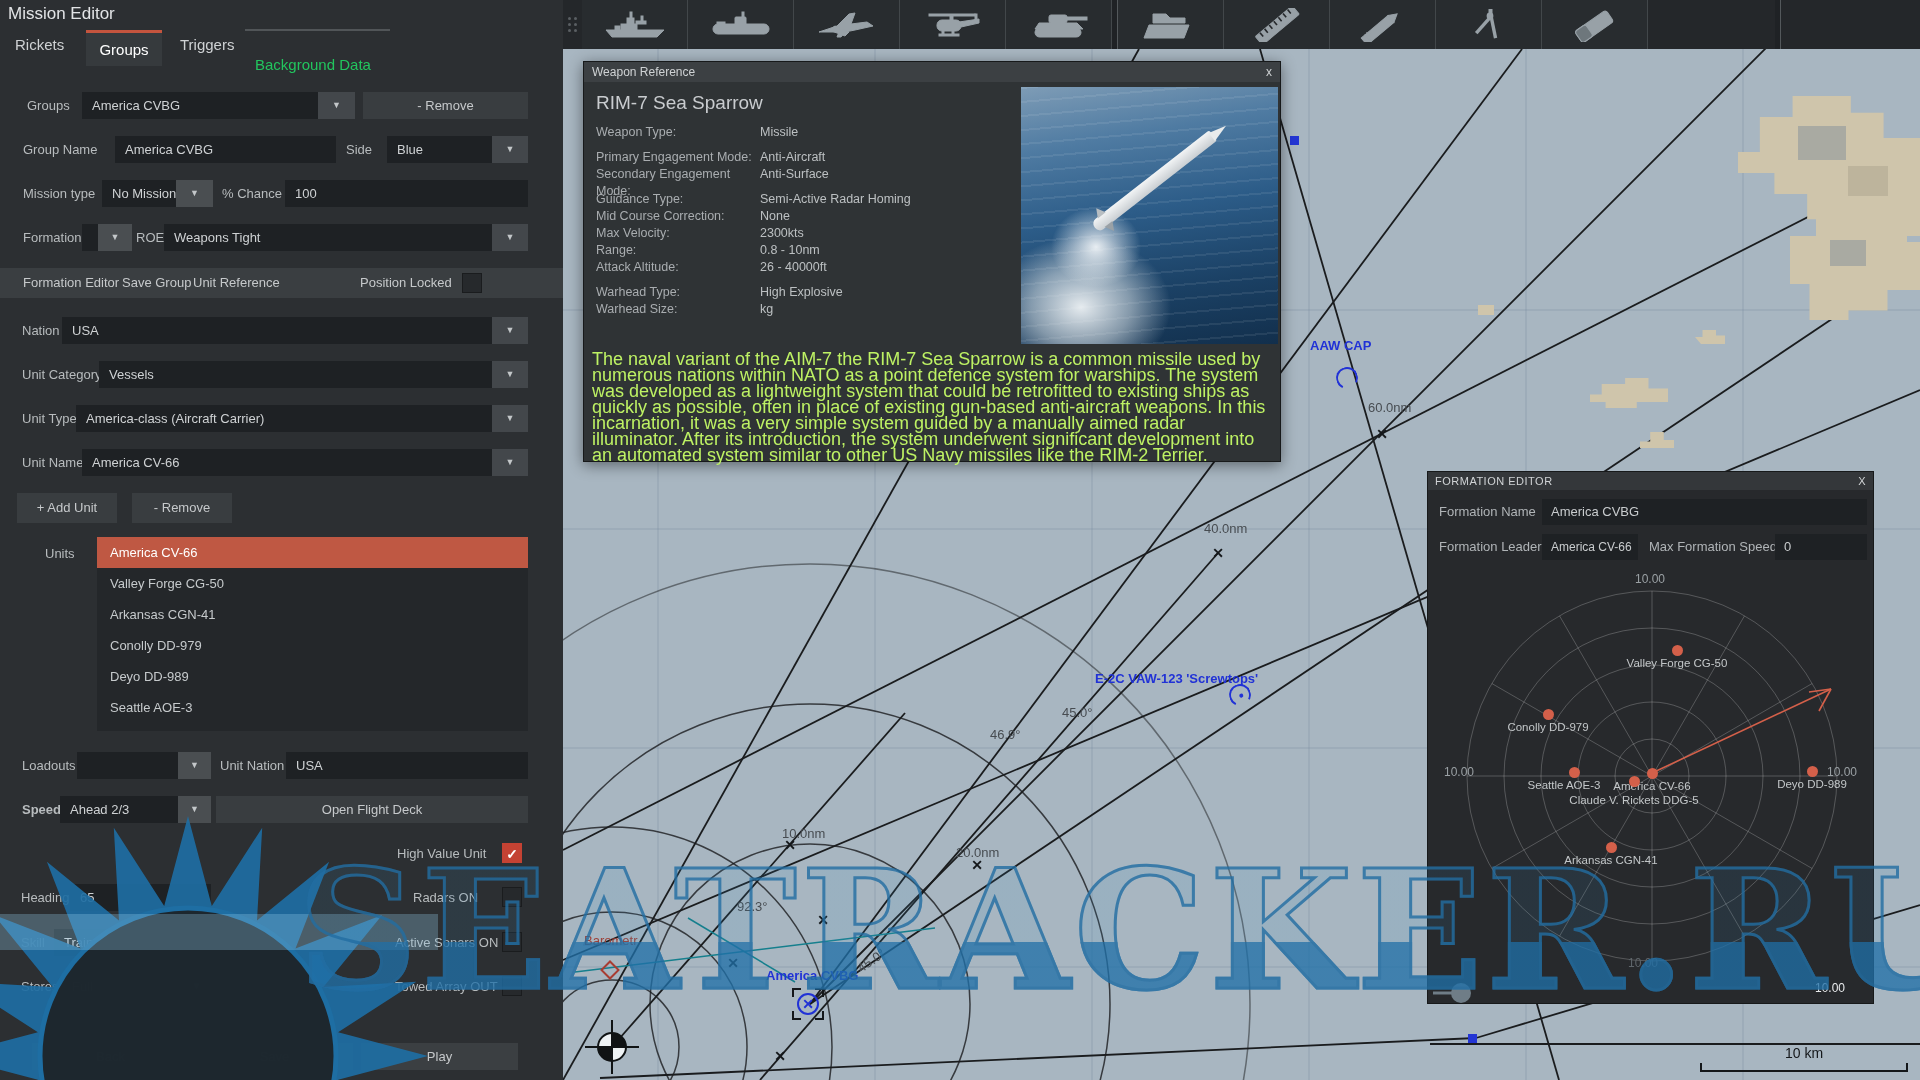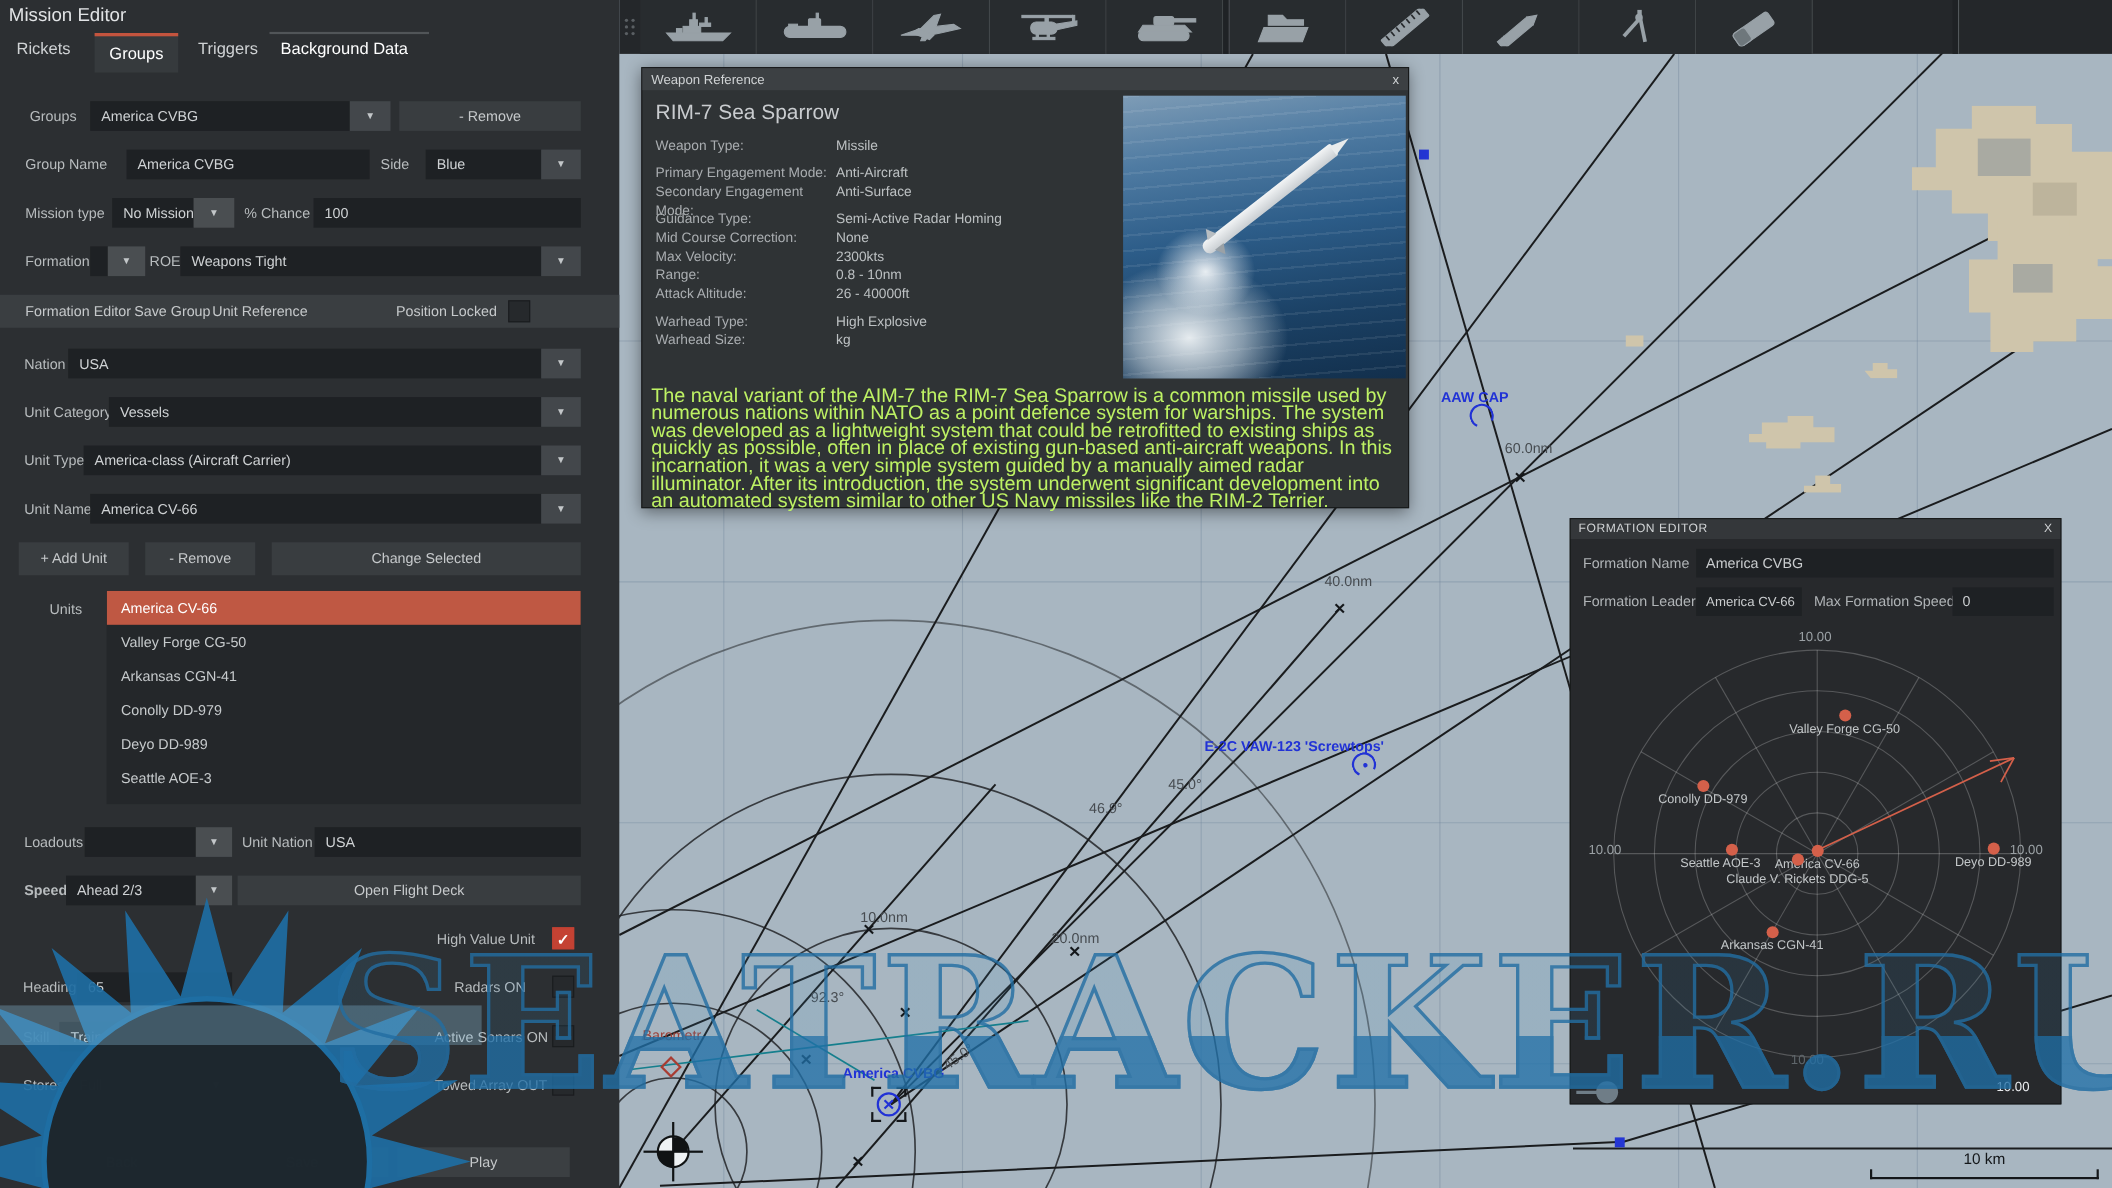--- a/index.html
+++ b/index.html
@@ -57,21 +57,21 @@
   .tbtn svg { fill:#98a1a7; stroke:#98a1a7; }
   .tdivider { width:6px; background:#1f2225; border-right:1px solid #53585b; }
 
   
   #panel { position:absolute; left:0; top:0; width:563px; height:1080px;
     background:#2c2f32; z-index:12; font-size:13px; color:#b8bcbe; }
   #panel .title { position:absolute; left:8px; top:4px; font-size:17px; color:#e2e4e6; }
   .tab { position:absolute; top:36px; font-size:15px; color:#cfd2d4; cursor:default; }
   .tab-groups { left:86px; top:30px; width:76px; height:36px; background:#363a3d;
     border-top:3px solid #c4543e; text-align:center; line-height:33px; color:#fff; }
-  .tab-bgdata { color:#ffffff; }
+  .tab-bgdata { color:#22c55e;margin-top:20px; }
   .bgdata-line { position:absolute; left:245px; top:29px; width:145px; height:2px; background:#515558; }
   .lbl { position:absolute; height:27px; line-height:27px; white-space:nowrap; }
   .field { position:absolute; height:27px; background:#1e2124; color:#cfd2d4;
     line-height:27px; padding-left:10px; white-space:nowrap; overflow:hidden; }
   .arrowbtn { position:absolute; height:27px; background:#43474b; text-align:center; color:#c3c7c9; }
   .arrowbtn::after { content:"▼"; font-size:9px; line-height:27px; }
   .pbtn { position:absolute; height:27px; background:#393d40; color:#c6c9cb;
     text-align:center; line-height:27px; }
   .strip { position:absolute; left:0; top:268px; width:563px; height:30px; background:#3a3e41; }
   .strip span { position:absolute; top:0; line-height:30px; color:#c6c9cb; }
@@ -206,21 +206,21 @@
   <div class="land" style="left:1590px; top:378px; width:78px; height:30px;
        clip-path:polygon(0 55%,15% 55%,15% 20%,45% 20%,45% 0,75% 0,75% 35%,100% 35%,100% 80%,60% 80%,60% 100%,20% 100%,20% 80%,0 80%);"></div>
   <div class="land" style="left:1695px; top:330px; width:30px; height:14px;
        clip-path:polygon(0 50%,25% 50%,25% 0,70% 0,70% 40%,100% 40%,100% 100%,20% 100%);"></div>
   <div class="land" style="left:1478px; top:305px; width:16px; height:10px;"></div>
   <div class="land" style="left:1640px; top:432px; width:34px; height:16px;
        clip-path:polygon(0 60%,30% 60%,30% 0,70% 0,70% 50%,100% 50%,100% 100%,0 100%);"></div>
 
   <div>
 
-  <div class="map-label blue" style="left: 1310px; top: 353px; text-align: center;">AAW CAP</div>
+  <div class="map-label blue" style="left: 1310px; top: 338px; text-align: center;">AAW CAP</div>
       <div class="map-label grey" style="left: 1368px; top: 400px;">60.0nm</div>
       <div class="map-label grey" style="left: 1204px; top: 521px;">40.0nm</div>
       <div class="map-label blue" style="left: 1095px; top: 671px;">E-2C VAW-123 'Screwtops'</div>
       <div class="map-label grey" style="left: 1062px; top: 705px;">45.0°</div>
       <div class="map-label grey" style="left: 990px; top: 727px;">46.9°</div>
       <div class="map-label grey" style="left: 782px; top: 826px;">10.0nm</div>
       <div class="map-label grey" style="left: 956px; top: 845px;">20.0nm</div>
       <div class="map-label grey" style="left: 737px; top: 899px;">92.3°</div>
       <div class="map-label red" style="left: 584px; top: 933px;">Barometr</div>
       <div class="map-label grey" style="left: 856px; top: 953px; transform: rotate(-35deg);">45.0°</div>
@@ -421,21 +421,20 @@
   <div class="lbl" style="left:22px; top:405px;">Unit Type</div>
   <div class="field" style="left:76px; top:405px; width:416px;">America-class (Aircraft Carrier)</div>
   <div class="arrowbtn" style="left:492px; top:405px; width:36px;"></div>
 
   <div class="lbl" style="left:22px; top:449px;">Unit Name</div>
   <div class="field" style="left:82px; top:449px; width:410px;">America CV-66</div>
   <div class="arrowbtn" style="left:492px; top:449px; width:36px;"></div>
 
   <div class="pbtn" style="left:17px; top:493px; width:100px; height:30px; line-height:30px;">+ Add Unit</div>
   <div class="pbtn" style="left:132px; top:493px; width:100px; height:30px; line-height:30px;">- Remove</div>
-  <div class="pbtn" style="left:247px; top:493px; width:281px; height:30px; line-height:30px;">Change Selected</div>
 
   <div class="lbl" style="left:45px; top:540px;">Units</div>
   <div class="units-list">
 
   <div class="unit-item selected">America CV-66</div>
       <div class="unit-item">Valley Forge CG-50</div>
       <div class="unit-item">Arkansas CGN-41</div>
       <div class="unit-item">Conolly DD-979</div>
       <div class="unit-item">Deyo DD-989</div>
       <div class="unit-item">Seattle AOE-3</div>

